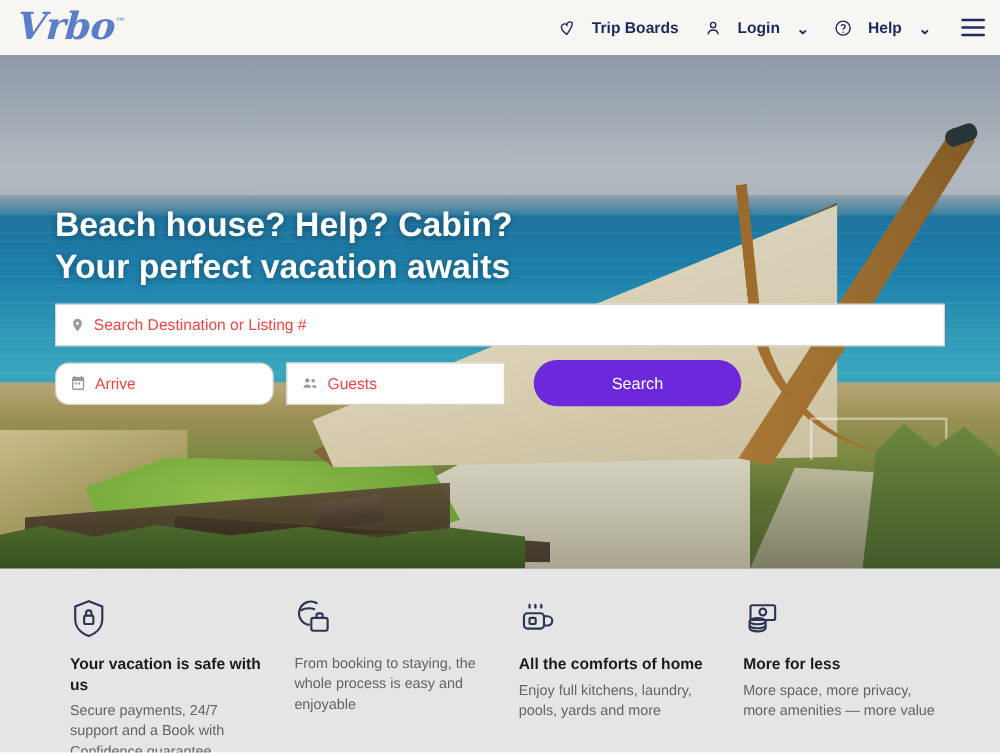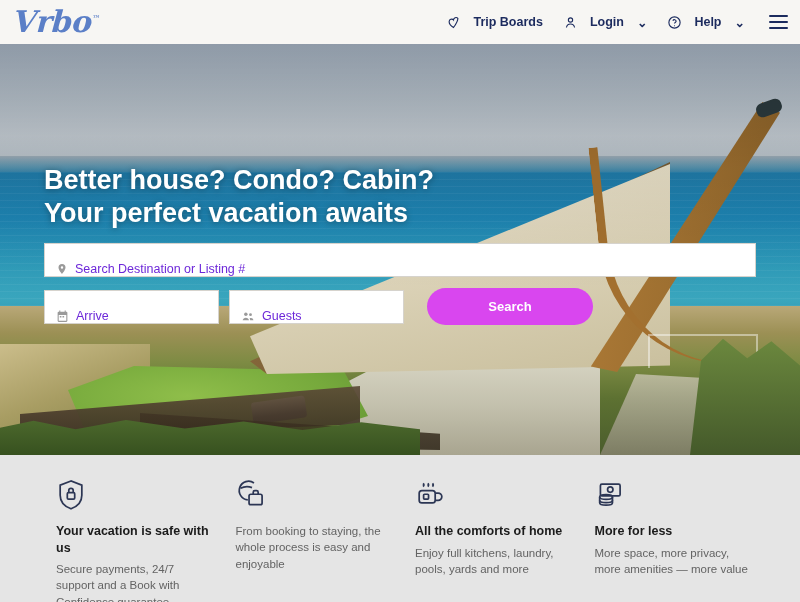--- a/index.html
+++ b/index.html
@@ -146,34 +146,34 @@
   .hero-copy { position: absolute; left: 44px; top: 120px; width: 720px; }
   .hero-h1 {
     color: #fff; font-size: 27px; font-weight: 700; line-height: 1.22;
     text-shadow: 0 1px 6px rgba(0,0,0,.35);
   }
 
   
   .search-wrap { position: absolute; left: 44px; top: 199px; width: 712px; }
   .field {
     background: #fff; border: 1px solid #d6d3cd;
-    height: 34px; display: flex; align-items: flex-end; gap: 7px;
-    padding: 0 11px; color: #6d28d9; font-size: 12.5px;
+    height: 34px; display: flex; align-items: center; gap: 7px;
+    padding: 0 11px; color: #ef4444; font-size: 12.5px;
     cursor: text;
   }
   .field svg { flex: none; display: block; }
   .row2 { display: flex; gap: 10px; margin-top: 11px; align-items: center; }
-  .f-arrive { width: 175px; }
+  .f-arrive { width: 175px; border-radius: 11px; }
   .f-depart { width: 175px; }
   .f-guests { width: 175px; }
   .search-btn {
     width: 166px; height: 37px; margin-left: 13px;
-    background: #d946ef; color: #fff;
+    background: #6d28d9; color: #fff;
     border: none; border-radius: 19px;
-    font-size: 13px; font-weight: 700;
+    font-size: 13px; font-weight: 400;
     font-family: "Liberation Sans", sans-serif;
     cursor: pointer;
   }
 
   
   .features {
     position: absolute; top: 455px; left: 0;
     width: 800px; height: 147px; background: #e5e5e5;
     display: flex; padding: 24px 48px 0 56px; gap: 22px;
   }
@@ -258,21 +258,21 @@
       <div class="roof"></div>
       <div class="beam"></div>
       <div class="beam-arc"></div>
       <div class="beam-cap"></div>
       <div class="right-rail"></div>
       <div class="right-bush"></div>
       <div class="hero-shade"></div>
     </div>
 
     <div class="hero-copy">
-      <div class="hero-h1">Better house? Condo? Cabin?</div>
+      <div class="hero-h1">Beach house? Help? Cabin?</div>
       <div class="hero-h1">Your perfect vacation awaits</div>
     </div>
 
     <div class="search-wrap">
 
       <div class="field">
         <span>
           <svg width="12" height="14" viewBox="0 0 24 24" fill="#9a9a9a">
             <path d="M12 2a7 7 0 0 0-7 7c0 5 7 13 7 13s7-8 7-13a7 7 0 0 0-7-7zm0 9.4A2.4 2.4 0 1 1 14.4 9 2.4 2.4 0 0 1 12 11.4z"></path>
           </svg>

